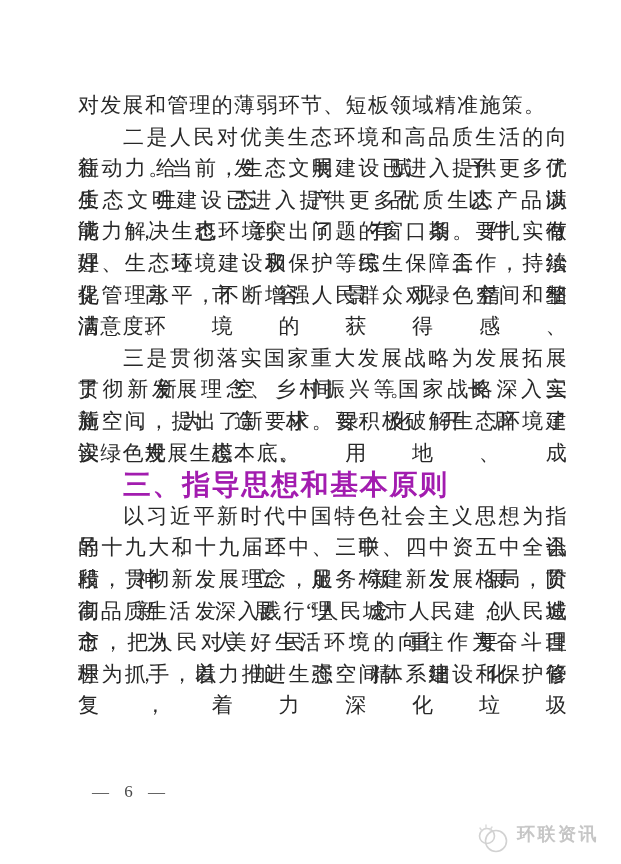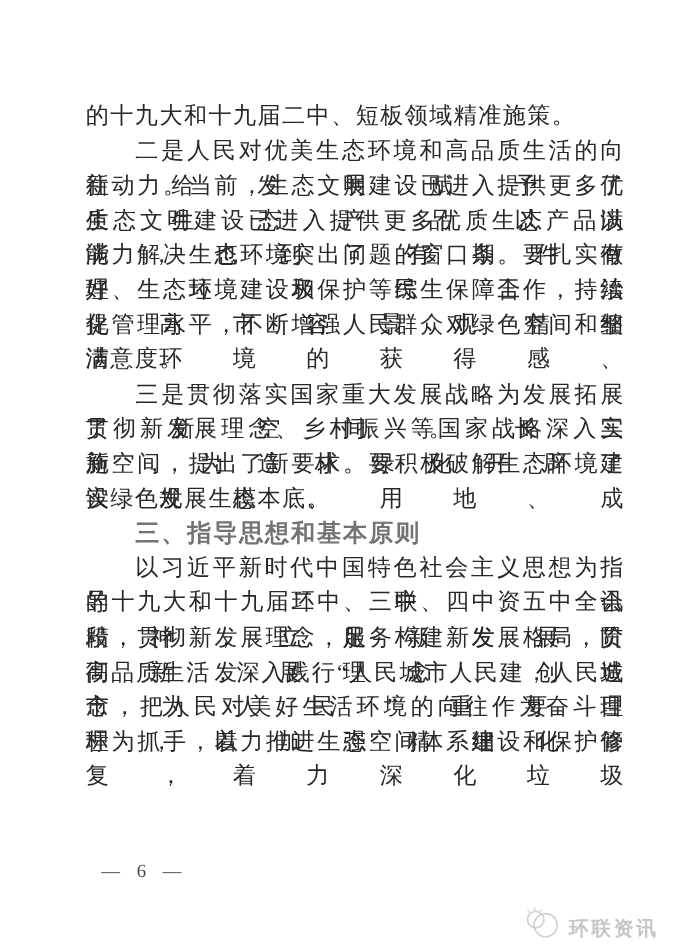--- a/index.html
+++ b/index.html
@@ -36,22 +36,22 @@
     text-align: justify;
     text-align-last: justify;
     -moz-text-align-last: justify;
   }
   .indent {
     text-indent: 45px;
   }
   .h1 {
     font-family: "Liberation Sans", "DejaVu Sans", sans-serif;
     font-weight: bold;
-    font-size: 22px;
-    color: #737373;
+    font-size: 28px;
+    color: #a21caf;
     letter-spacing: 1.6px;
   }
   .h2 {
     font-family: "Liberation Serif", "DejaVu Serif", serif;
     font-size: 21px;
     letter-spacing: 2px;
     color: #242424;
   }
   #footer-pageno {
     position: absolute;
@@ -61,41 +61,41 @@
     color: #4a4a4a;
     letter-spacing: 2px;
     word-spacing: 7px;
     font-family: "Liberation Serif", "DejaVu Serif", serif;
   }
   #watermark {
     position: absolute;
     right: 22px;
     top: 822px;
     display: flex;
-    align-items: flex-end;
+    align-items: flex-start;
     gap: 5px;
   }
   #watermark .brand-text {
     font-family: "Liberation Sans", "DejaVu Sans", sans-serif;
     font-size: 18px;
     font-weight: bold;
     color: #c6c6c6;
     letter-spacing: 2.5px;
   }
   #watermark svg {
     display: block;
   }
 </style>
 </head>
 <body>
 
 <div id="page">
 
   <div id="doc-body">
-    <div class="line">的十九大和十九届二中、短板领域精准施策。</div>
+    <div class="line">对发展和管理的薄弱环节、短板领域精准施策。</div>
     <div class="line fill indent">二是人民对优美生态环境和高品质生活的向往给发展赋予了</div>
     <div class="line fill">新动力。当前，生态文明建设已进入提供更多优质生态产品以满</div>
     <div class="line fill">生态文明建设已进入提供更多优质生态产品以满，也到了有条件有</div>
     <div class="line fill">能力解决生态环境突出问题的窗口期。要扎实做好垃圾综合治</div>
     <div class="line fill">理、生态环境建设和保护等民生保障工作，持续提高市容景观精细</div>
     <div class="line fill">化管理水平，不断增强人民群众对绿色空间和整洁环境的获得感、</div>
     <div class="line">满意度。</div>
     <div class="line fill indent">三是贯彻落实国家重大发展战略为发展拓展了新空间。长三</div>
     <div class="line fill">贯彻新发展理念、乡村振兴等国家战略深入实施，为造林绿化开辟了</div>
     <div class="line fill">新空间，提出了新要求。要积极破解生态环境建设规模、用地、成</div>

